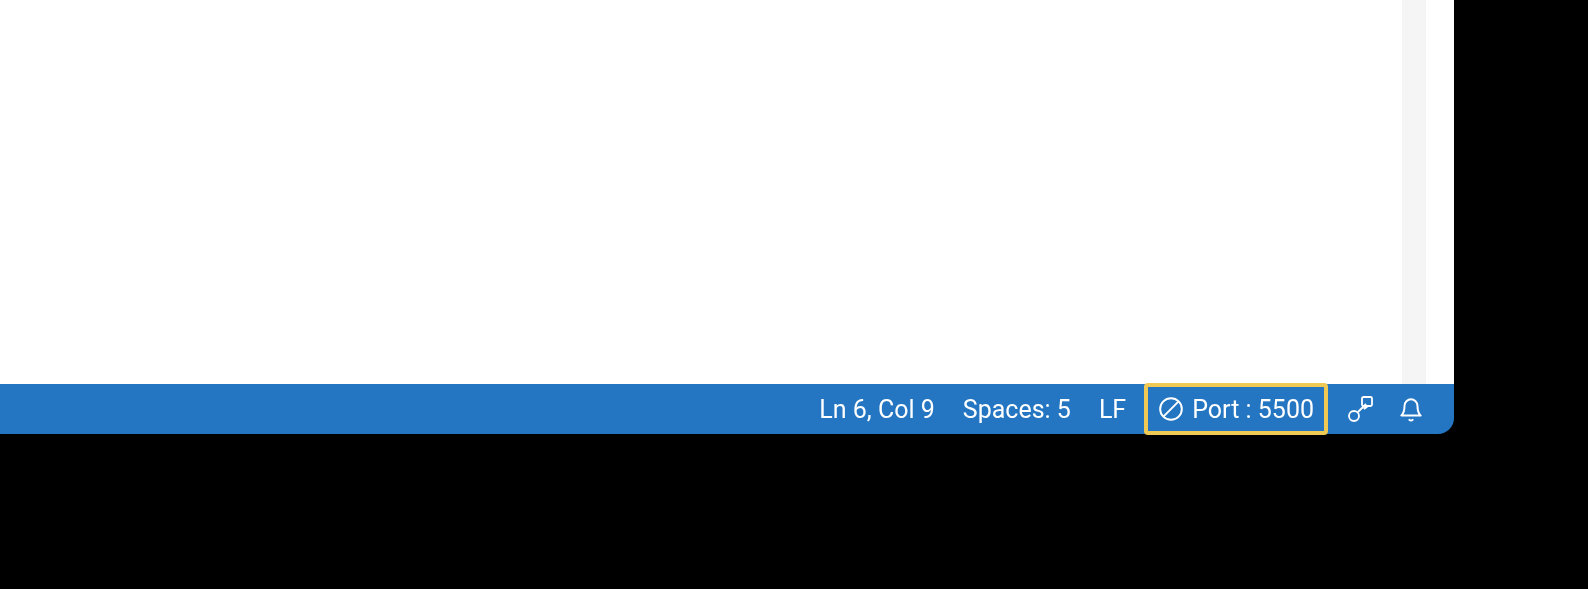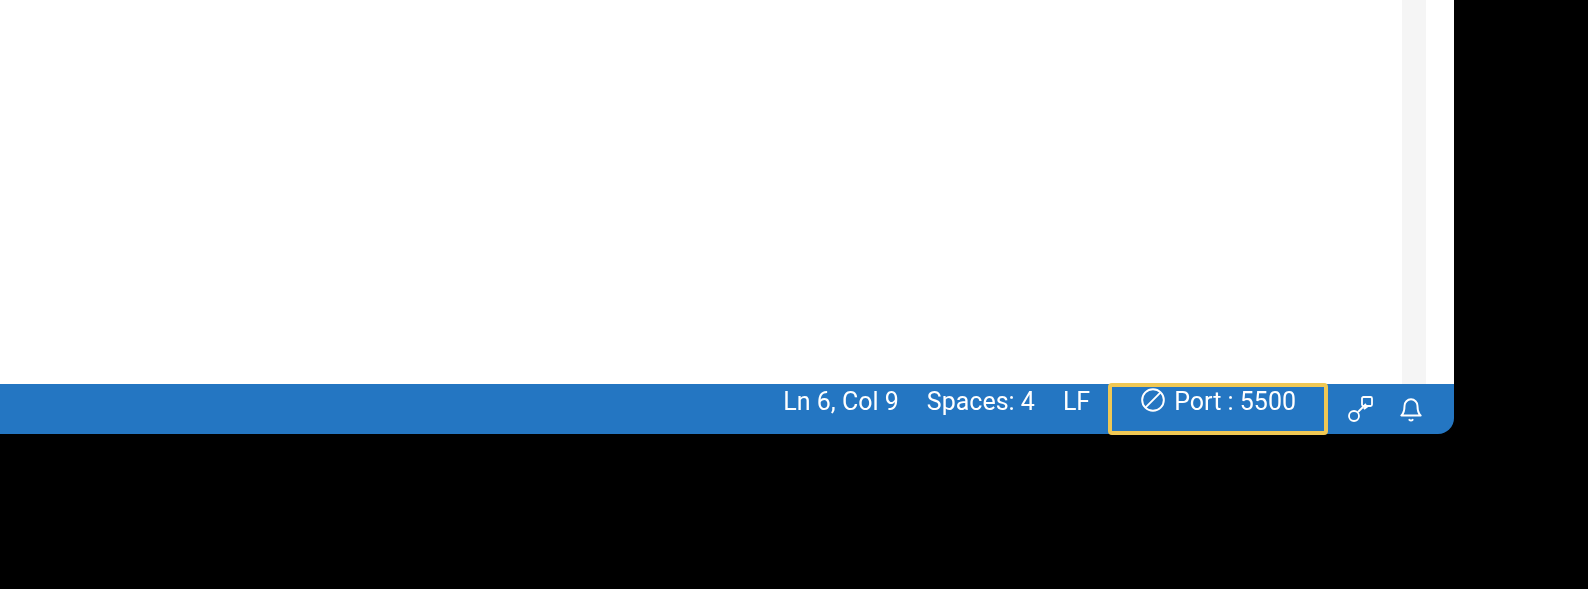--- a/index.html
+++ b/index.html
@@ -50,29 +50,29 @@
       gap: 0;
       color: #ffffff;
       font-size: 25px;
       border-bottom-right-radius: 16px;
     }
     
     .status-item {
       padding: 0 14px;
       height: 44px;
       display: flex;
-      align-items: flex-start;
+      align-items: center;
       cursor: pointer;
       white-space: nowrap;
     }
     
     .status-item.highlighted {
       border: 4px solid #f0c854;
       border-radius: 4px;
-      padding: 0 28px;
+      padding: 0 10px;
       height: 52px;
       margin: 0 4px;
     }
     
     .status-icon {
       display: inline-flex;
       align-items: center;
       justify-content: center;
       margin-right: 8px;
     }
@@ -95,21 +95,21 @@
 <div class="editor-area"></div>
 <div class="editor-scrollbar"></div>
 
 <div class="status-bar">
 
   <div class="status-item">
     <span>Ln 6, Col 9</span>
   </div>
 
   <div class="status-item">
-    <span>Spaces: 4</span>
+    <span>Spaces: 5</span>
   </div>
 
 
   <div class="status-item">
     <span>LF</span>
   </div>
 
 
   <div class="status-item highlighted">
     <span class="status-icon">

